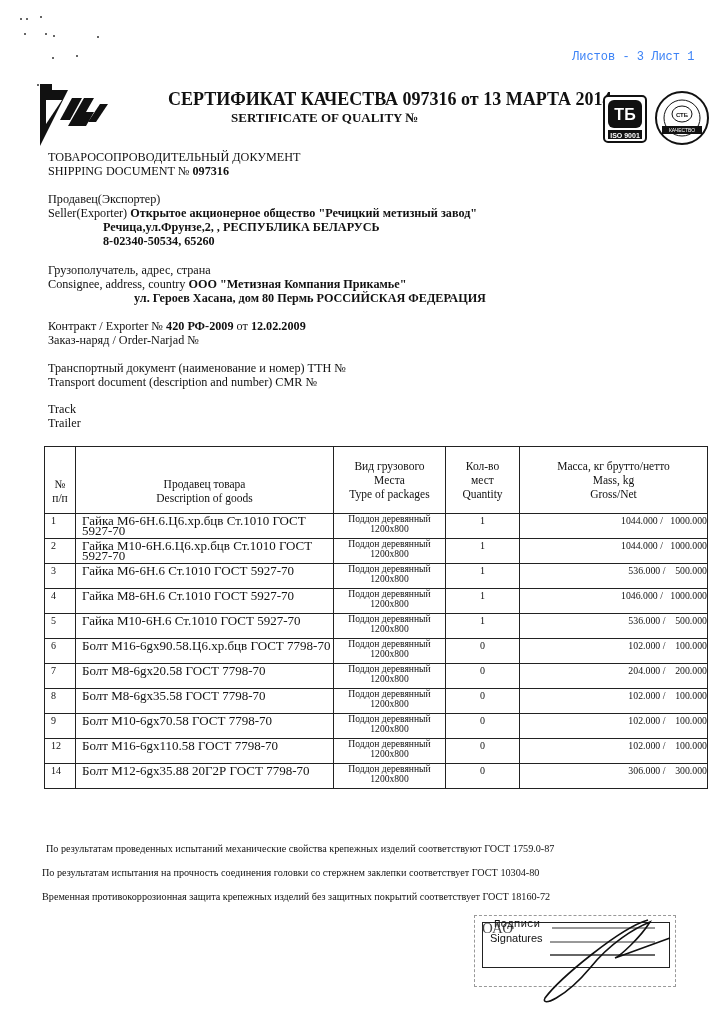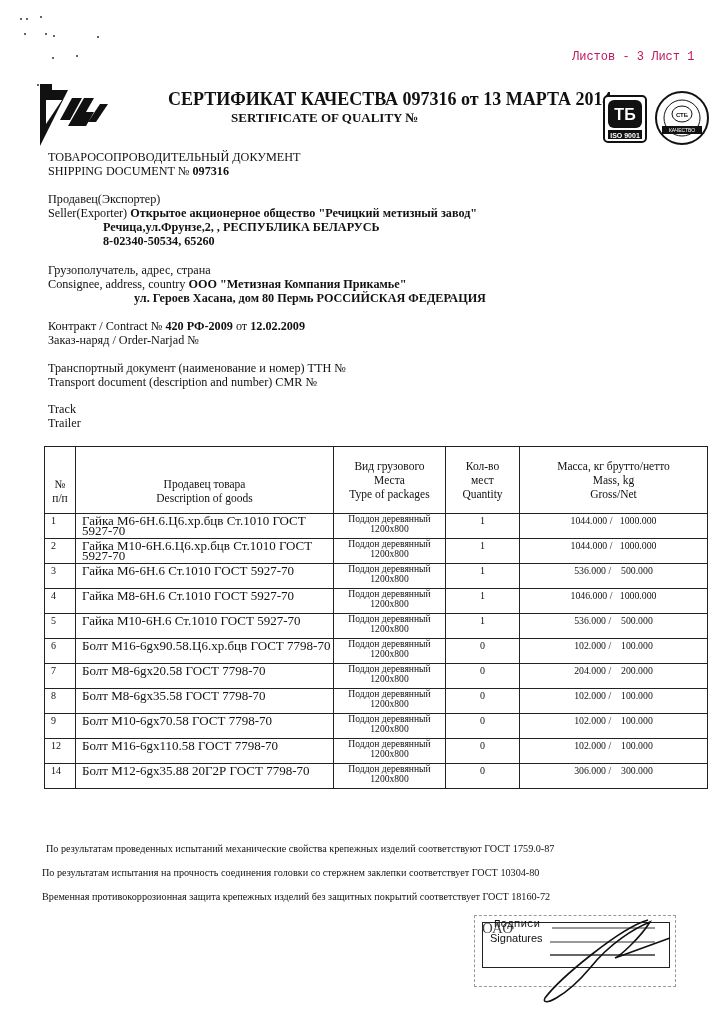--- a/index.html
+++ b/index.html
@@ -1,38 +1,38 @@
 <!DOCTYPE html>
 <html><head>
 <meta charset="utf-8">
 <style>
   html, body { margin:0; padding:0; background:#ffffff; }
   body { width:724px; height:1024px; position:relative; overflow:hidden;
          font-family:"Liberation Serif", serif; color:#111; }
   .abs { position:absolute; }
-  .sheet-no { left:572px; top:50px; font-family:"Liberation Mono", monospace; font-size:12px; color:#be185d; }
+  .sheet-no { left:572px; top:50px; font-family:"Liberation Mono", monospace; font-size:12px; color:#3b82f6; }
   .specks span { position:absolute; width:2px; height:2px; background:#333; border-radius:1px; }
   .logo { left:38px; top:84px; width:72px; height:64px; }
   .title1 { left:168px; top:89px; font-size:18px; font-weight:bold; }
   .title2 { left:231px; top:110px; font-size:13px; font-weight:bold; }
   .stamps { left:600px; top:88px; width:120px; height:60px; }
   .line { position:absolute; left:48px; font-size:12.2px; white-space:nowrap; line-height:15px; }
   .line b { font-weight:bold; }
   .indent1 { left:103px; }
   .indent2 { left:134px;text-align:right; }
   table.goods { position:absolute; left:44px; top:446px; width:663px; border-collapse:collapse;
                 font-size:10px; table-layout:fixed; }
   table.goods th, table.goods td { border:1px solid #222; padding:0; vertical-align:top; }
   table.goods th { font-weight:normal; font-size:11.5px; height:58px; vertical-align:middle; text-align:center; line-height:14px; }
   table.goods td { height:22px; line-height:10px; }
   td.num { padding-left:6px !important; padding-top:2px !important; font-size:10px; }
   td.desc { padding-left:6px !important; padding-top:2px !important; font-size:13px; }
   td.pack { text-align:center; font-size:9.6px; }
   td.qty { text-align:center; padding-top:2px !important; }
-  td.mass { text-align:center; padding-top:2px !important; font-size:9.8px; }
+  td.mass { text-align:right; padding-top:2px !important; font-size:9.8px; }
   .note { position:absolute; font-size:10.2px; white-space:nowrap; }
   .sigbox { position:absolute; left:482px; top:922px; width:186px; height:44px; border:1px solid #222; }
   .sigbox-outer { position:absolute; left:474px; top:915px; width:200px; height:70px; border:1px dashed #999; }
   .sig-label1 { position:absolute; left:494px; top:918px; font-family:"Liberation Mono", monospace; font-size:11px; }
   .sig-label2 { position:absolute; left:490px; top:932px; font-family:Liberation Sans, sans-serif; font-size:11px; }
   .sig-org { position:absolute; left:482px; top:920px; font-size:15px; color:#444; }
 </style>
 </head>
 <body>
 
@@ -99,21 +99,21 @@
 <div class="line indent1" style="top:234px;font-weight:bold">8-02340-50534, 65260</div>
 
 <div class="line" style="top:263px">Грузополучатель, адрес, страна</div>
 <div class="line" style="top:277px">
   <span>Consignee, address, country</span>
   <b>ООО "Метизная Компания Прикамье"</b>
 </div>
 <div class="line indent2" style="top:291px;font-weight:bold">ул. Героев Хасана, дом 80 Пермь РОССИЙСКАЯ ФЕДЕРАЦИЯ</div>
 
 <div class="line" style="top:319px">
-  <span>Контракт / Contract №</span>
+  <span>Контракт / Exporter №</span>
   <b>420 РФ-2009</b>
   <span>от</span>
   <b>12.02.2009</b>
 </div>
 <div class="line" style="top:333px">Заказ-наряд / Order-Narjad №</div>
 
 <div class="line" style="top:361px">Транспортный документ (наименование и номер) ТТН №</div>
 <div class="line" style="top:375px">Transport document (description and number) CMR №</div>
 <div class="line" style="top:402px">Track</div>
 <div class="line" style="top:416px">Trailer</div>

